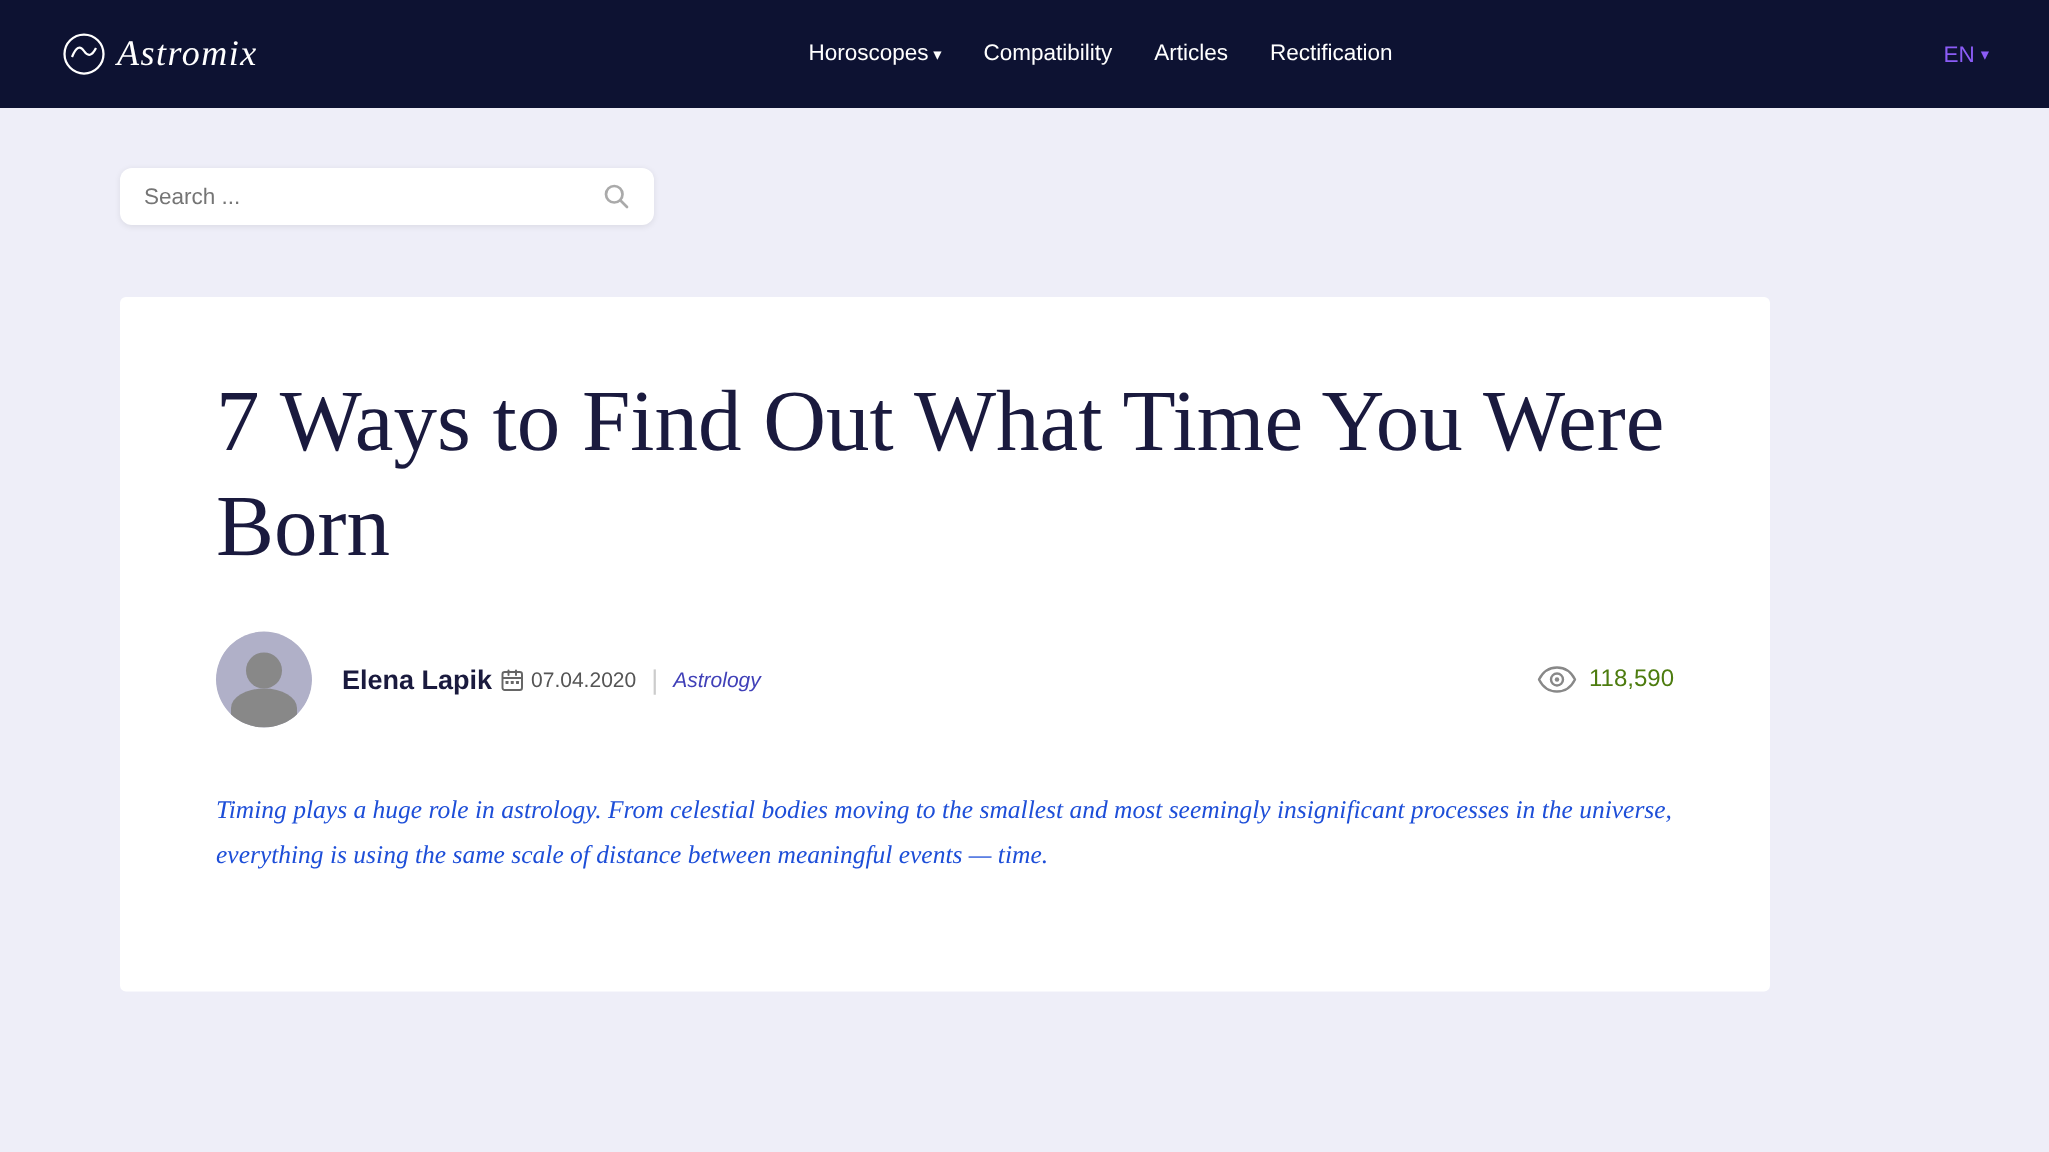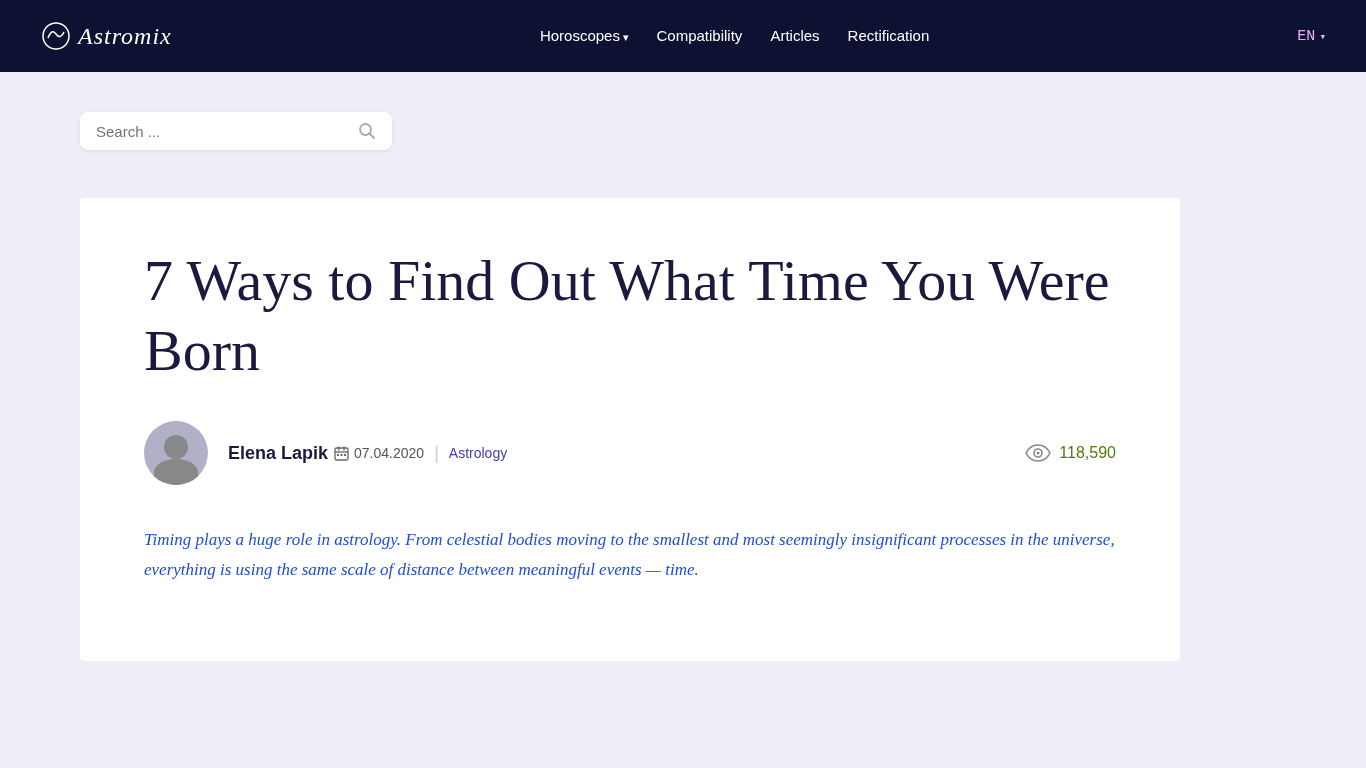--- a/index.html
+++ b/index.html
@@ -25,22 +25,22 @@
       text-decoration: none;
       font-family: Arial, sans-serif;
       font-size: 15px;
       font-weight: 400;
     }
     .nav-links .has-arrow::after {
       content: ' ▾';
       font-size: 11px;
     }
     .nav-lang {
-      color: #f0abfc;
-      font-family: Liberation Mono, monospace;
+      color: #8b5cf6;
+      font-family: Liberation Sans, sans-serif;
       font-size: 15px;
       display: flex;
       align-items: center;
       gap: 4px;
     }
     .nav-lang::after {
       content: '▾';
       font-size: 11px;
     }
 
@@ -81,21 +81,21 @@
     .back-link::before {
       content: '←';
       font-size: 14px;
     }
     .search-box {
       display: flex;
       align-items: center;
       background: white;
       border-radius: 8px;
       padding: 10px 16px;
-      width: 312px;
+      width: 356px;
       gap: 26px;
       box-shadow: 0 1px 4px rgba(0,0,0,0.08);
     }
     .search-input {
       border: none;
       outline: none;
       font-family: Arial, sans-serif;
       font-size: 15px;
       color: #aaa;
       width: 100%;
@@ -201,20 +201,21 @@
     }
     .separator {
       color: #ccc;
       font-size: 18px;
     }
     .category-link {
       color: #4040b8;
       text-decoration: none;
       font-family: Arial, sans-serif;
       font-size: 14px;
+      font-style: italic;
     }
     .views-info {
       display: flex;
       align-items: center;
       gap: 8px;
       font-family: Arial, sans-serif;
       font-size: 16px;
       color: #4d7c0f;
     }
     .eye-svg {

